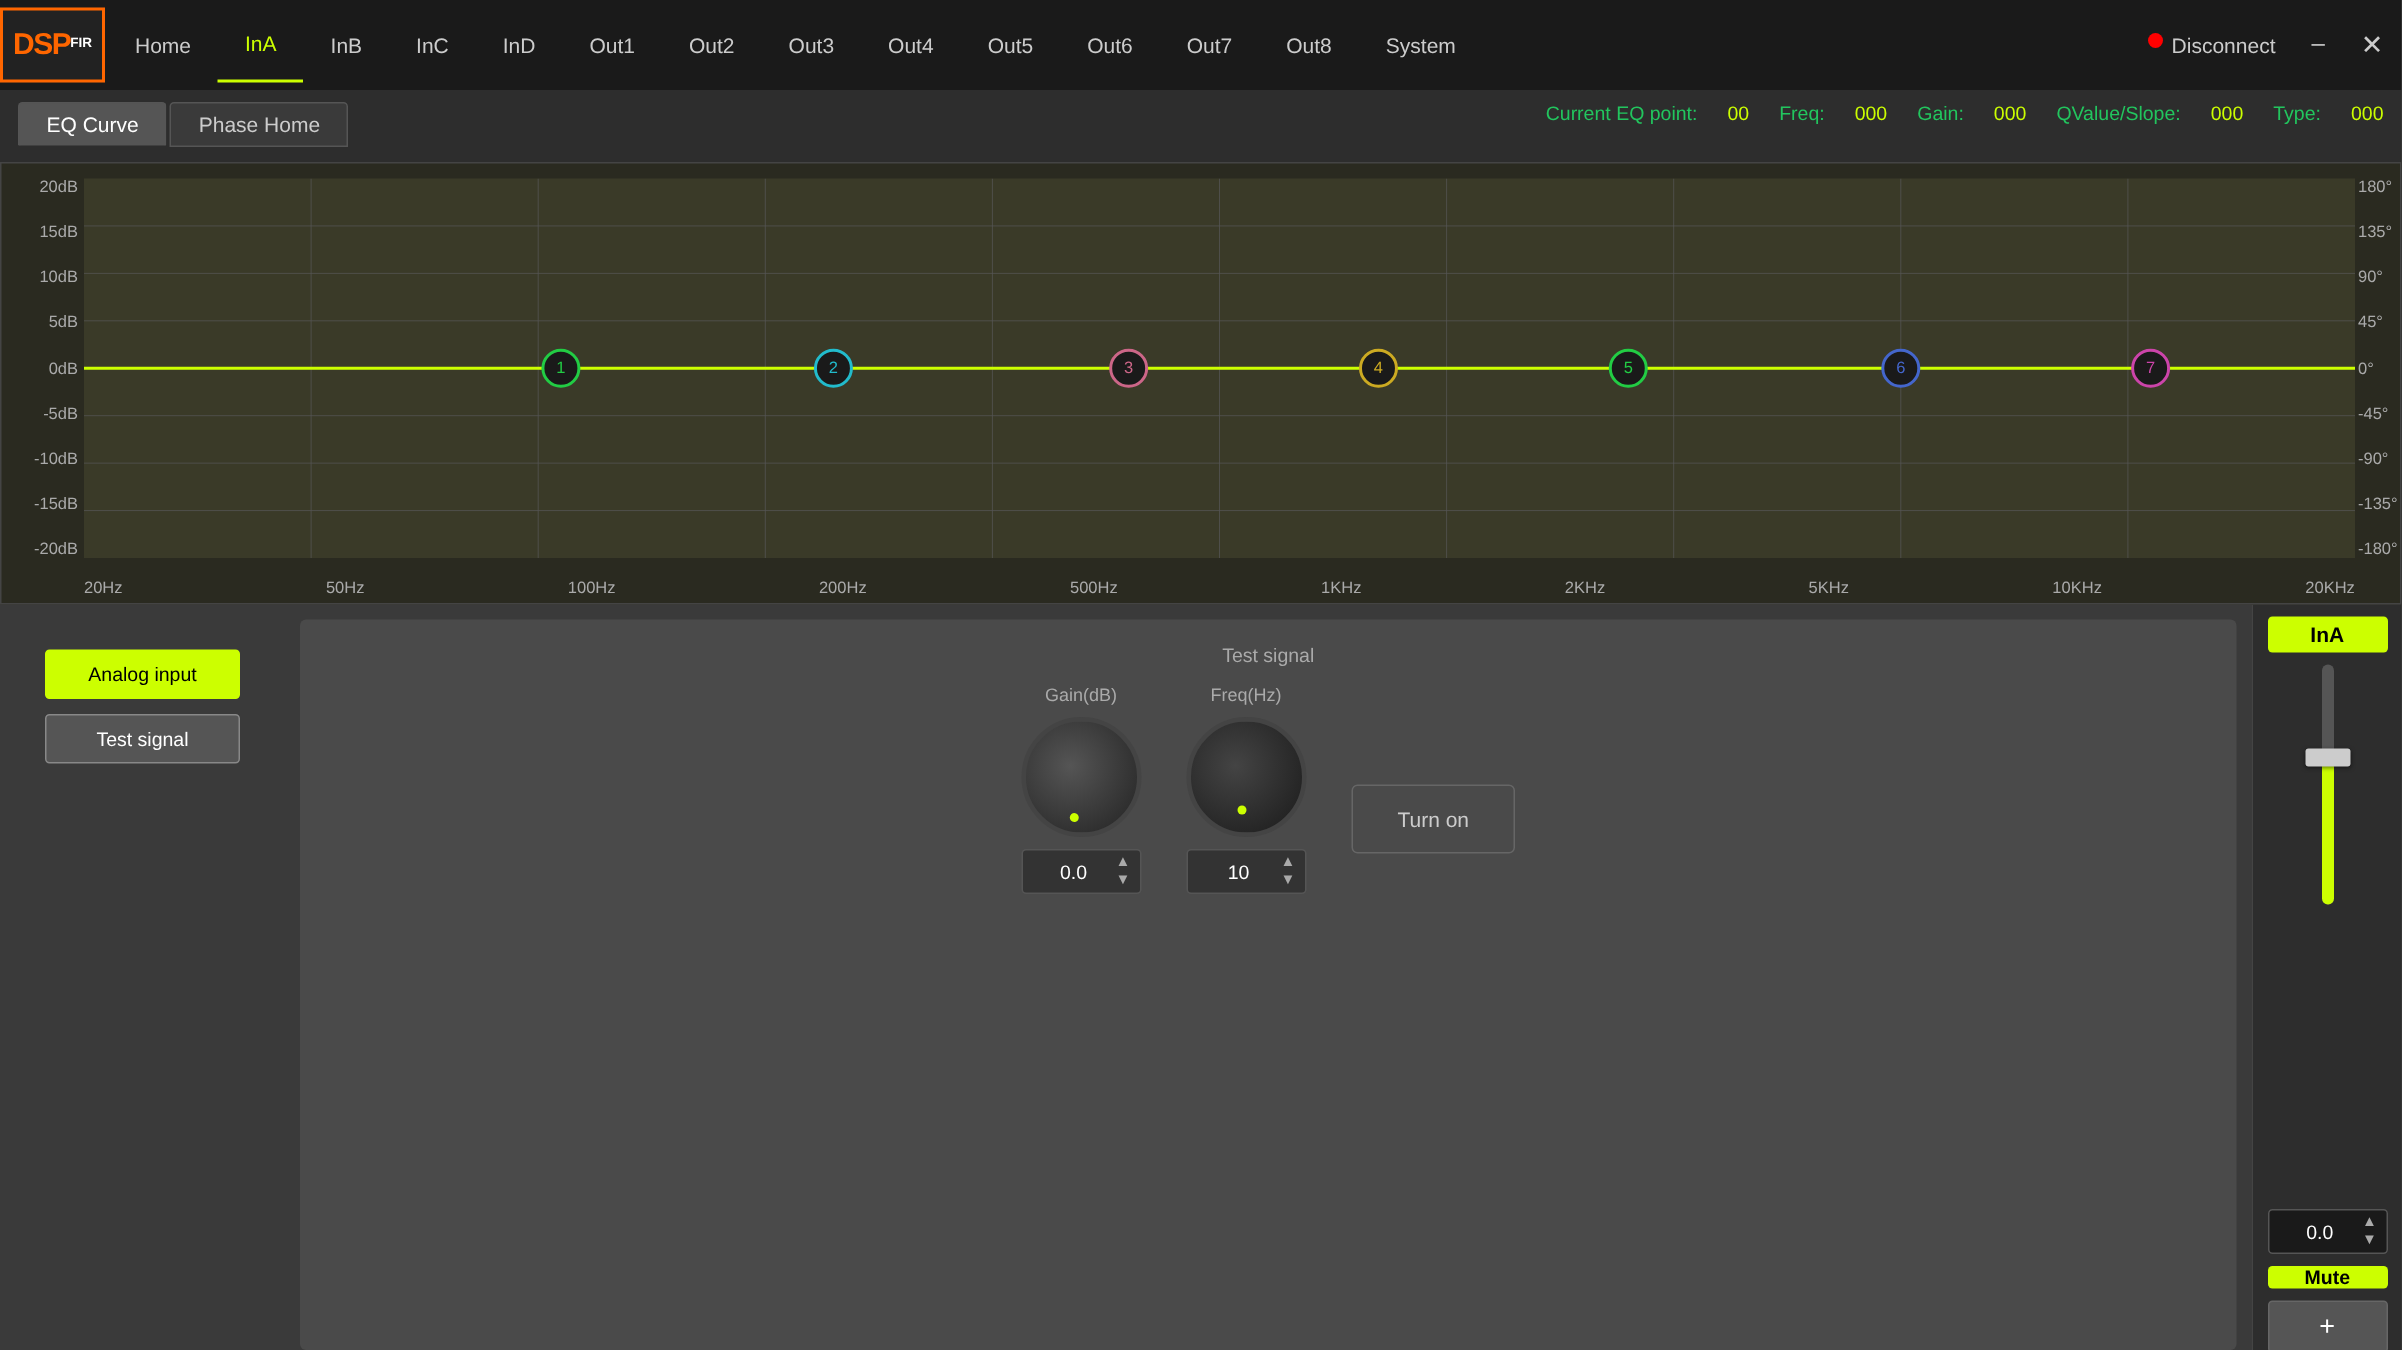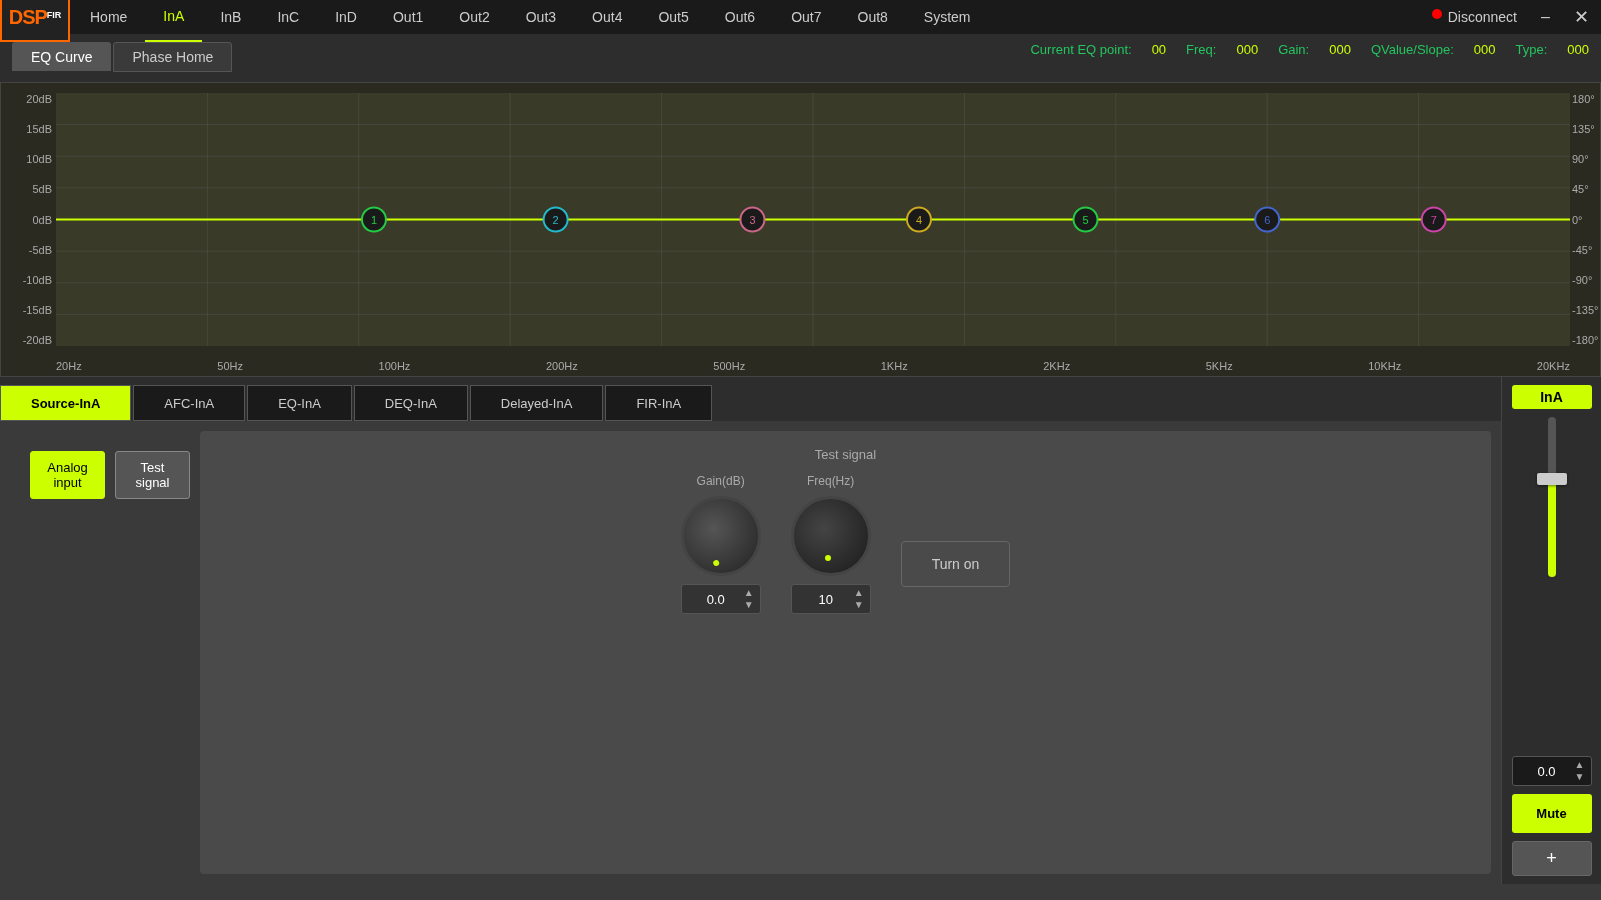--- a/index.html
+++ b/index.html
@@ -1,20 +1,20 @@
 <!DOCTYPE html>
 <html><head>
   <meta charset="utf-8">
   <style>
     * { box-sizing: border-box; margin: 0; padding: 0; }
     body { background: #3a3a3a; font-family: Arial, sans-serif; width: 1601px; height: 900px; overflow: hidden; color: #ccc; }
 
     
     .top-bar {
-      display: flex; align-items: center; background: #1a1a1a; height: 34px;
+      display: flex; align-items: center; background: #1a1a1a; height: 60px;
     }
     .logo {
       background: #222; width: 70px; height: 50px; display: flex; align-items: center; justify-content: center;
       font-size: 18px; font-weight: bold; color: #ff6600; border: 2px solid #ff6600; margin-right: 2px;
     }
     .logo span { color: #fff; font-size: 10px; display: block; }
     .nav-btn {
       padding: 0 18px; height: 50px; display: flex; align-items: center; justify-content: center;
       color: #ccc; font-size: 14px; cursor: pointer; border: none; background: transparent;
     }
@@ -116,21 +116,21 @@
     .knob-value { flex: 1; font-size: 13px; color: #fff; text-align: center; }
     .knob-arrows { display: flex; flex-direction: column; }
     .knob-arrow { font-size: 10px; cursor: pointer; color: #aaa; line-height: 1; padding: 1px 0; }
 
     .turn-on-btn {
       margin-top: 40px; padding: 14px 30px; background: #4a4a4a; color: #ccc;
       border: 1px solid #666; border-radius: 4px; font-size: 14px; cursor: pointer;
       align-self: center;
     }
 
-    .input-btns { display: flex; flex-direction: row; gap: 10px; margin-top: 20px; padding-left: 20px; }
+    .input-btns { display: flex; flex-direction: column; gap: 10px; margin-top: 20px; padding-left: 20px; }
     .input-btn {
       padding: 8px 16px; font-size: 13px; cursor: pointer; border: 1px solid #888;
       background: #555; color: #fff; border-radius: 3px; width: 130px; text-align: center;
     }
     .input-btn.selected { background: #ccff00; color: #000; border-color: #ccff00; }
 
     
     .right-panel {
       width: 100px; background: #2d2d2d; display: flex; flex-direction: column; align-items: center;
       padding: 8px; gap: 8px; border-left: 1px solid #444;
@@ -157,21 +157,21 @@
     }
     .value-box {
       display: flex; align-items: center; background: #1a1a1a; border: 1px solid #555;
       border-radius: 3px; padding: 2px 6px; width: 80px;
     }
     .value-num { flex: 1; font-size: 13px; color: #fff; text-align: center; }
     .value-arrows { display: flex; flex-direction: column; }
     .val-arrow { font-size: 10px; cursor: pointer; color: #aaa; line-height: 1.2; }
 
     .mute-btn {
-      width: 80px; padding: 12px; background: #ccff00; color: #000; font-weight: bold;
+      width: 80px; padding: 0; background: #ccff00; color: #000; font-weight: bold;
       font-size: 13px; border: none; border-radius: 3px; cursor: pointer;
     }
     .plus-btn {
       width: 80px; padding: 6px; background: #555; color: #fff; font-size: 18px;
       border: 1px solid #666; border-radius: 3px; cursor: pointer; text-align: center;
     }
 
     
     .chart-svg { position: absolute; width: 100%; height: 100%; }
 
@@ -309,28 +309,20 @@
       <span>2KHz</span>
       <span>5KHz</span>
       <span>10KHz</span>
       <span>20KHz</span>
   </div>
 </div>
 
 <div class="bottom-section">
   <div class="main-panel">
 
-    <div class="sub-tabs">
-      <button class="sub-tab active">Source-InA</button>
-      <button class="sub-tab">AFC-InA</button>
-      <button class="sub-tab">EQ-InA</button>
-      <button class="sub-tab">DEQ-InA</button>
-      <button class="sub-tab">Delayed-InA</button>
-      <button class="sub-tab">FIR-InA</button>
-    </div>
 
     <div class="content-area">
 
       <div class="left-panel">
         <div class="input-btns">
           <button class="input-btn selected">Analog input</button>
           <button class="input-btn">Test signal</button>
         </div>
       </div>
 

